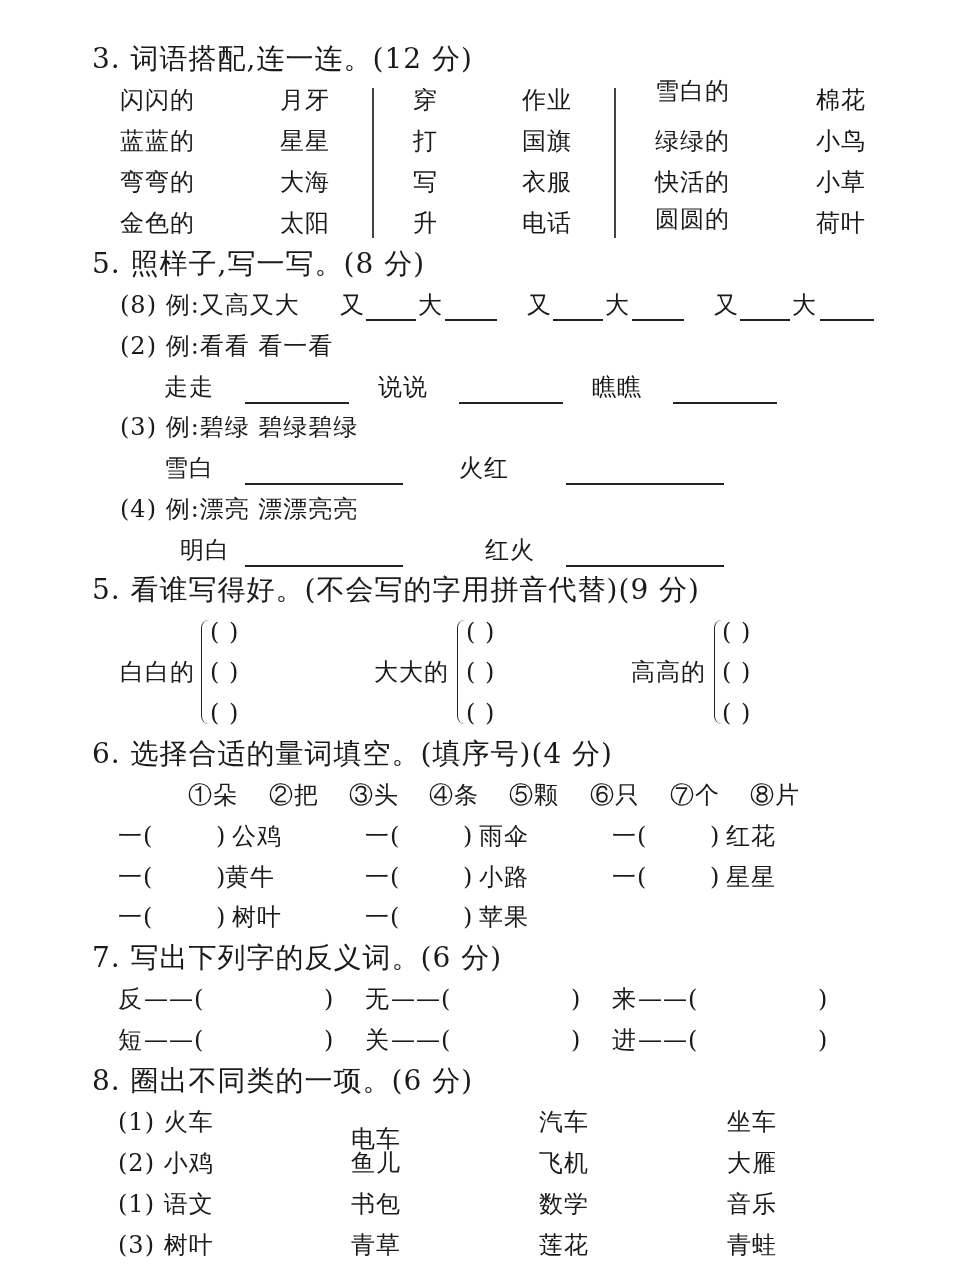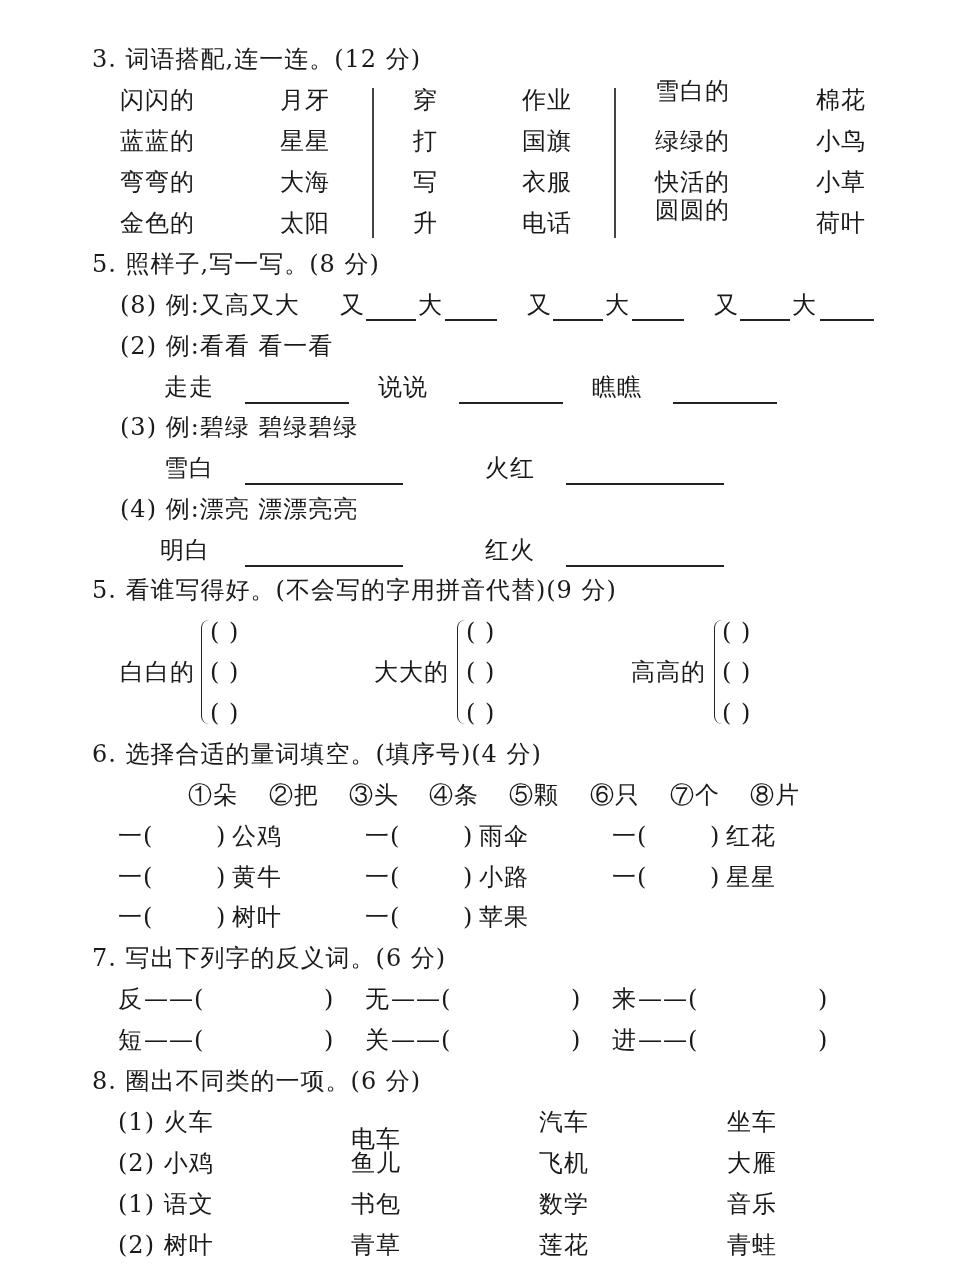--- a/index.html
+++ b/index.html
@@ -1,19 +1,19 @@
 <!DOCTYPE html>
 <html><head>
   <meta charset="utf-8">
   <style>
     html, body { margin: 0; padding: 0; background: #ffffff; }
     body { width: 960px; height: 1280px; position: relative; overflow: hidden;
            font-family: "DejaVu Serif", "Liberation Serif", serif; color: #1a1a1a; }
     .t { position: absolute; font-size: 24px; line-height: 30px; white-space: nowrap; letter-spacing: 1px; }
-    .h { position: absolute; font-size: 24px; line-height: 30px; white-space: nowrap; left: 92px; letter-spacing: 1px; }
+    .h { position: absolute; font-size: 28px; line-height: 30px; white-space: nowrap; left: 92px; letter-spacing: 1px; }
     .vline { position: absolute; width: 1.5px; background: #444; }
     .blank { position: absolute; height: 1.5px; background: #222; }
     .brace { position: absolute; width: 10px; border-left: 1.5px solid #222; border-top-left-radius: 8px; border-bottom-left-radius: 8px; }
   </style>
 </head>
 <body>
 
 <div class="h" style="top:44px">3. 词语搭配,连一连。(12 分)</div>
 <div>
   <div class="t" style="left:120px;top:85px">闪闪的</div>
@@ -30,21 +30,21 @@
   <div class="t" style="left:413px;top:167px">写</div>
   <div class="t" style="left:413px;top:208px">升</div>
   <div class="t" style="left:522px;top:85px">作业</div>
   <div class="t" style="left:522px;top:126px">国旗</div>
   <div class="t" style="left:522px;top:167px">衣服</div>
   <div class="t" style="left:522px;top:208px">电话</div>
   <div class="vline" style="left:614px;top:88px;height:150px"></div>
   <div class="t" style="left:655px;top:76px">雪白的</div>
   <div class="t" style="left:655px;top:126px">绿绿的</div>
   <div class="t" style="left:655px;top:167px">快活的</div>
-  <div class="t" style="left:655px;top:195px">圆圆的</div>
+  <div class="t" style="left:655px;top:204px">圆圆的</div>
   <div class="t" style="left:816px;top:85px">棉花</div>
   <div class="t" style="left:816px;top:126px">小鸟</div>
   <div class="t" style="left:816px;top:167px">小草</div>
   <div class="t" style="left:816px;top:208px">荷叶</div>
 </div>
 
 <div class="h" style="top:249px">5. 照样子,写一写。(8 分)</div>
 <div class="t" style="left:120px;top:290px">(8) 例:又高又大</div>
 <div class="t" style="left:340px;top:290px">又</div>
 <div class="blank" style="left:366px;top:319px;width:50px"></div>
@@ -63,25 +63,25 @@
 <div class="t" style="left:164px;top:372px">走走</div>
 <div class="blank" style="left:245px;top:402px;width:104px"></div>
 <div class="t" style="left:378px;top:372px">说说</div>
 <div class="blank" style="left:459px;top:402px;width:104px"></div>
 <div class="t" style="left:592px;top:372px">瞧瞧</div>
 <div class="blank" style="left:673px;top:402px;width:104px"></div>
 
 <div class="t" style="left:120px;top:412px">(3) 例:碧绿   碧绿碧绿</div>
 <div class="t" style="left:164px;top:453px">雪白</div>
 <div class="blank" style="left:245px;top:483px;width:158px"></div>
-<div class="t" style="left:485px;top:453px">火红</div>
+<div class="t" style="left:459px;top:453px">火红</div>
 <div class="blank" style="left:566px;top:483px;width:158px"></div>
 
 <div class="t" style="left:120px;top:494px">(4) 例:漂亮   漂漂亮亮</div>
-<div class="t" style="left:160px;top:535px">明白</div>
+<div class="t" style="left:180px;top:535px">明白</div>
 <div class="blank" style="left:245px;top:565px;width:158px"></div>
 <div class="t" style="left:485px;top:535px">红火</div>
 <div class="blank" style="left:566px;top:565px;width:158px"></div>
 
 <div class="h" style="top:575px">5. 看谁写得好。(不会写的字用拼音代替)(9 分)</div>
 
 <div class="t" style="left:120px;top:657px">白白的</div>
 <div class="brace" style="left:201px;top:620px;height:104px"></div>
 <div class="t" style="left:210px;top:617px">(          )</div>
 <div class="t" style="left:210px;top:657px">(          )</div>
@@ -116,21 +116,21 @@
 <div class="t" style="left:232px;top:821px">公鸡</div>
 <div class="t" style="left:365px;top:821px">一(</div>
 <div class="t" style="left:463px;top:821px">)</div>
 <div class="t" style="left:479px;top:821px">雨伞</div>
 <div class="t" style="left:612px;top:821px">一(</div>
 <div class="t" style="left:710px;top:821px">)</div>
 <div class="t" style="left:726px;top:821px">红花</div>
 
 <div class="t" style="left:118px;top:862px">一(</div>
 <div class="t" style="left:216px;top:862px">)</div>
-<div class="t" style="left:232px;top:862px">黄牛</div>
+<div class="t" style="left:225px;top:862px">黄牛</div>
 <div class="t" style="left:365px;top:862px">一(</div>
 <div class="t" style="left:463px;top:862px">)</div>
 <div class="t" style="left:479px;top:862px">小路</div>
 <div class="t" style="left:612px;top:862px">一(</div>
 <div class="t" style="left:710px;top:862px">)</div>
 <div class="t" style="left:726px;top:862px">星星</div>
 
 <div class="t" style="left:118px;top:902px">一(</div>
 <div class="t" style="left:216px;top:902px">)</div>
 <div class="t" style="left:232px;top:902px">树叶</div>
@@ -168,16 +168,16 @@
 <div class="t" style="left:118px;top:1148px">(2) 小鸡</div>
 <div class="t" style="left:351px;top:1148px">鱼儿</div>
 <div class="t" style="left:539px;top:1148px">飞机</div>
 <div class="t" style="left:727px;top:1148px">大雁</div>
 
 <div class="t" style="left:118px;top:1189px">(1) 语文</div>
 <div class="t" style="left:351px;top:1189px">书包</div>
 <div class="t" style="left:539px;top:1189px">数学</div>
 <div class="t" style="left:727px;top:1189px">音乐</div>
 
-<div class="t" style="left:118px;top:1230px">(2) 树叶</div>
+<div class="t" style="left:118px;top:1230px">(3) 树叶</div>
 <div class="t" style="left:351px;top:1230px">青草</div>
 <div class="t" style="left:539px;top:1230px">莲花</div>
 <div class="t" style="left:727px;top:1230px">青蛙</div>
 
 </body></html>

